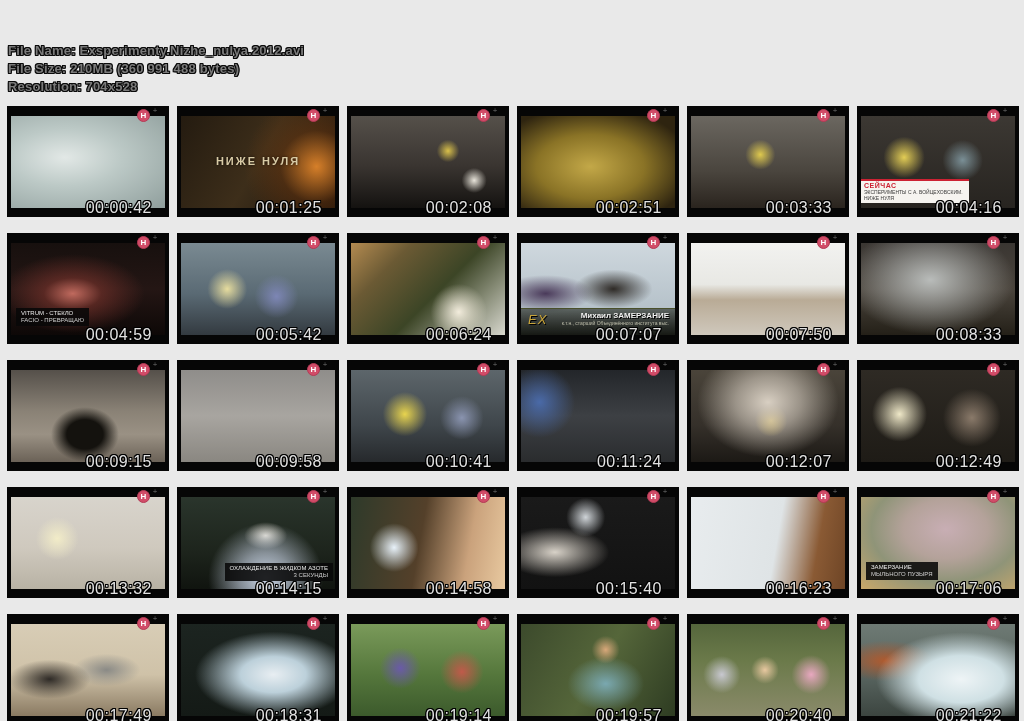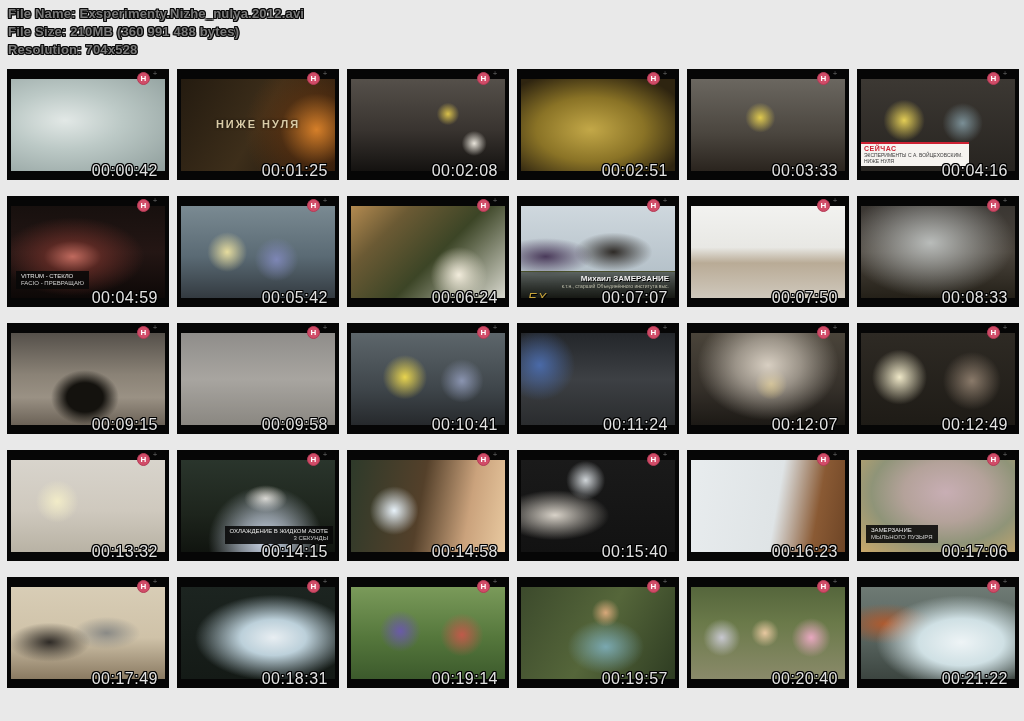--- a/index.html
+++ b/index.html
@@ -3,21 +3,21 @@
 <meta charset="utf-8">
 <style>
   html,body{margin:0;padding:0;}
   body{
     width:1024px;height:721px;overflow:hidden;
     background:#e9e9e9;
     font-family:"Liberation Sans", sans-serif;
     position:relative;
   }
   
-  .header{padding:5px 0 0 8px;}
+  .header{padding:5px 0 0 8px;margin-top:37px;}
   .info-line{
     font-size:13px;font-weight:bold;color:#7a7a7a;line-height:18px;
     letter-spacing:.2px;
     text-shadow:-1px -1px 0 #0b0b0b,0 -1px 0 #0b0b0b,1px -1px 0 #0b0b0b,
                 -1px 0 0 #0b0b0b,1px 0 0 #0b0b0b,
                 -1px 1px 0 #0b0b0b,0 1px 0 #0b0b0b,1px 1px 0 #0b0b0b;
   }
   
   .grid{
     display:grid;
@@ -25,21 +25,21 @@
     grid-auto-rows:111px;
     column-gap:8px;row-gap:16px;
     padding:10px 5px 0 7px;
   }
   .thumb{
     position:relative;background:#060606;
     padding:10px 4px 9px;box-sizing:border-box;
   }
   .shot{width:100%;height:100%;position:relative;overflow:hidden;background:#333;}
   .time{
-    position:absolute;right:11px;bottom:0;
+    position:absolute;right:17px;bottom:0;
     font-size:16px;color:#e2e2e2;letter-spacing:.5px;
     text-shadow:-1px -1px 0 #000,0 -1px 0 #000,1px -1px 0 #000,
                 -1px 0 0 #000,1px 0 0 #000,
                 -1px 1px 0 #000,0 1px 0 #000,1px 1px 0 #000;
   }
   .logo{
     position:absolute;top:3px;right:19px;width:13px;height:13px;
     border-radius:50%;background:#d14c68;border:1px solid #b43a55;
     display:flex;align-items:center;justify-content:center;box-sizing:border-box;
   }
@@ -67,21 +67,20 @@
   .cap-box-sub{color:#cfcfcf;text-align:right;}
   .cap-lower{
     position:absolute;left:0;right:0;bottom:0;height:26px;
     background:linear-gradient(180deg,rgba(20,24,12,.55),rgba(10,12,6,.9));
     border-top:1px solid rgba(120,130,60,.5);
   }
   .cap-lower-ex{
     position:absolute;left:7px;top:3px;color:#c8a43a;
     font-size:13px;font-weight:normal;font-style:italic;letter-spacing:1px;
     text-shadow:1px 1px 0 #000;
-    margin-top:15px;
   }
   .cap-lower-name{
     position:absolute;right:6px;top:2px;color:#f0f0f0;
     font-size:8px;font-weight:bold;text-shadow:1px 1px 0 #000;
   }
   .cap-lower-sub{
     position:absolute;right:6px;top:12px;color:#bdbdaa;
     font-size:5px;line-height:5px;text-align:right;width:70%;
   }
 </style>

